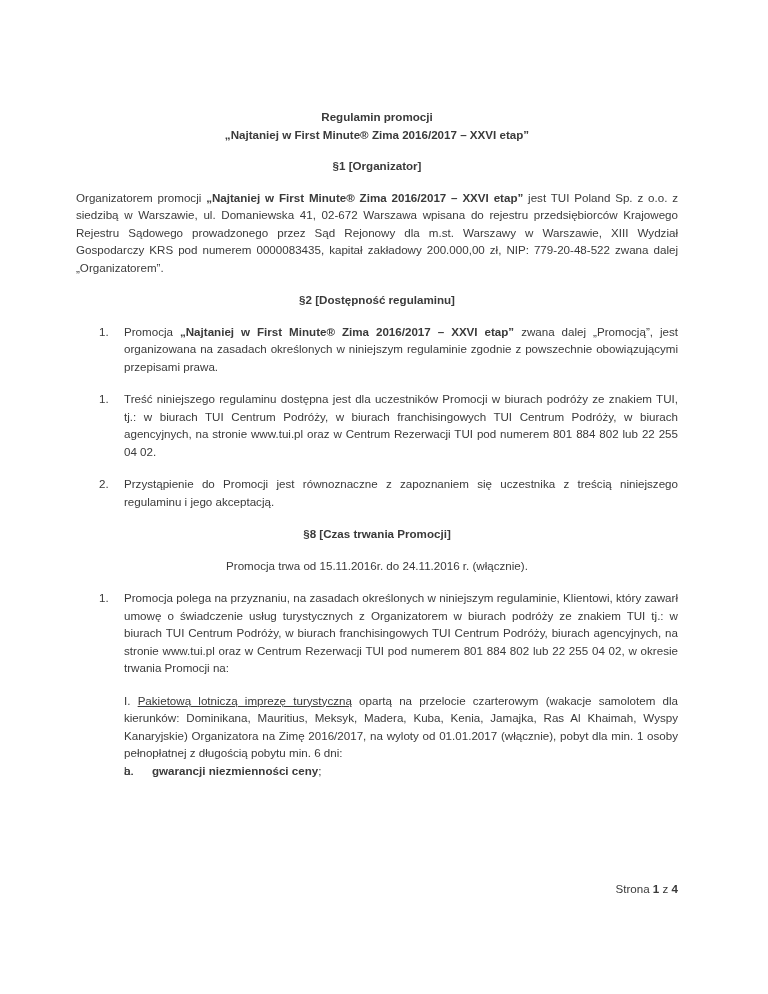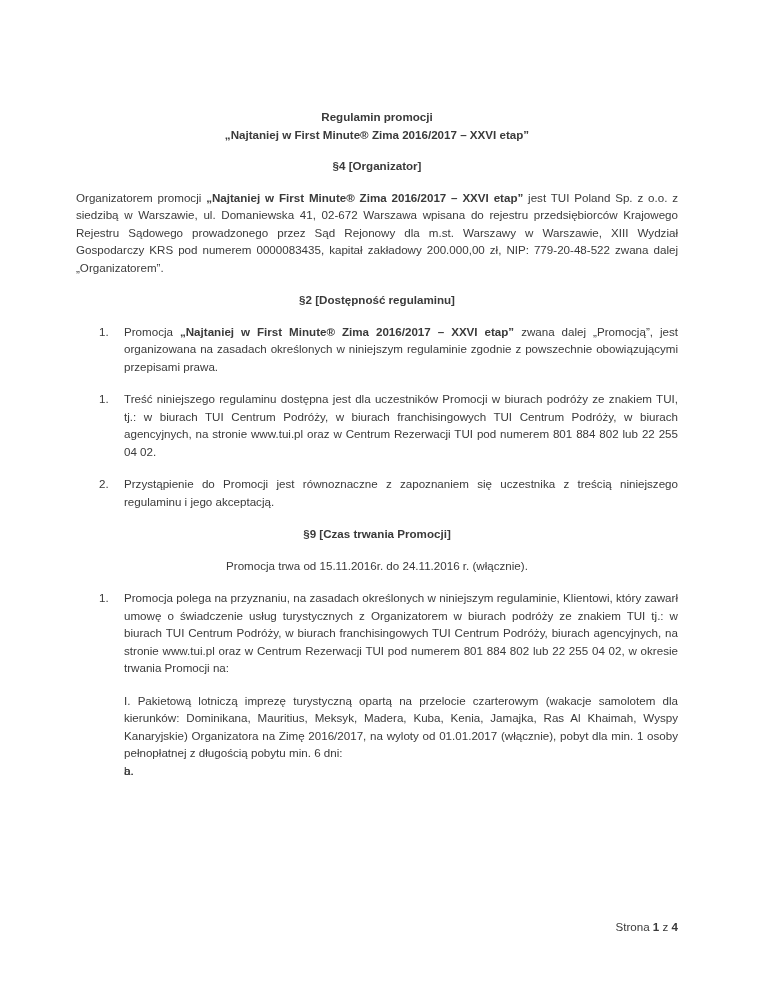--- a/index.html
+++ b/index.html
@@ -61,76 +61,77 @@
     top: 0;
   }
   .litext {
     text-align: justify;
   }
   .subpara {
     margin: 0 0 0 48px;
     text-align: justify;
   }
   .b { font-weight: bold; }
-  .u { }
+  .u { text-decoration: underline; }
   .footer {
     position: absolute;
     right: 76px;
-    top: 918px;
+    top: 880px;
     text-align: center;
   }
 </style>
 </head>
 <body>
 
 <div class="page">
 
   <div class="h title">
     <div>Regulamin promocji</div>
     <div>„Najtaniej w First Minute® Zima 2016/2017 – XXVI etap”</div>
   </div>
 
-  <div class="h">§4 [Organizator]</div>
+  <div class="h">§1 [Organizator]</div>
 
   <p class="para"><span>Organizatorem promocji </span><span class="b">„Najtaniej w First Minute® Zima 2016/2017 – XXVI etap”</span><span> jest TUI Poland Sp. z o.o. z siedzibą w Warszawie, ul. Domaniewska 41, 02-672 Warszawa wpisana do rejestru przedsiębiorców Krajowego Rejestru Sądowego prowadzonego przez Sąd Rejonowy dla m.st. Warszawy w Warszawie, XIII Wydział Gospodarczy KRS pod numerem 0000083435, kapitał zakładowy 200.000,00 zł, NIP: 779-20-48-522 zwana dalej „Organizatorem”.</span></p>
 
   <div class="h">§2 [Dostępność regulaminu]</div>
 
   <div class="li">
     <span class="marker">1.</span>
     <div class="litext"><span>Promocja </span><span class="b">„Najtaniej w First Minute® Zima 2016/2017 – XXVI etap”</span><span> zwana dalej „Promocją”, jest organizowana na zasadach określonych w niniejszym regulaminie zgodnie z powszechnie obowiązującymi przepisami prawa.</span></div>
   </div>
 
   <div class="li">
     <span class="marker">1.</span>
     <div class="litext"><span>Treść niniejszego regulaminu dostępna jest dla uczestników Promocji w biurach podróży ze znakiem TUI, tj.: w biurach TUI Centrum Podróży, w biurach franchisingowych TUI Centrum Podróży, w biurach agencyjnych, na stronie www.tui.pl oraz w Centrum Rezerwacji TUI pod numerem 801 884 802 lub 22 255 04 02.</span></div>
   </div>
 
   <div class="li">
     <span class="marker">2.</span>
     <div class="litext"><span>Przystąpienie do Promocji jest równoznaczne z zapoznaniem się uczestnika z treścią niniejszego regulaminu i jego akceptacją.</span></div>
   </div>
 
-  <div class="h">§9 [Czas trwania Promocji]</div>
+  <div class="h">§8 [Czas trwania Promocji]</div>
 
   <p class="center-para"><span>Promocja trwa od 15.11.2016r. do 24.11.2016 r. (włącznie).</span></p>
 
 
 
 
   <div class="li">
     <span class="marker">1.</span>
     <div class="litext"><span>Promocja polega na przyznaniu, na zasadach określonych w niniejszym regulaminie, Klientowi, który zawarł umowę o świadczenie usług turystycznych z Organizatorem w biurach podróży ze znakiem TUI tj.: w biurach TUI Centrum Podróży, w biurach franchisingowych TUI Centrum Podróży, biurach agencyjnych, na stronie www.tui.pl oraz w Centrum Rezerwacji TUI pod numerem 801 884 802 lub 22 255 04 02, w okresie trwania Promocji na:</span></div>
   </div>
 
   <p class="subpara"><span>I. </span><span class="u">Pakietową lotniczą imprezę turystyczną</span><span> opartą na przelocie czarterowym (wakacje samolotem dla kierunków: Dominikana,  Mauritius, Meksyk, Madera, Kuba, Kenia, Jamajka, Ras Al Khaimah, Wyspy Kanaryjskie) Organizatora na Zimę 2016/2017, na wyloty od 01.01.2017 (włącznie), pobyt dla min. 1 osoby pełnopłatnej z długością pobytu min. 6 dni:</span></p>
 
   <div class="li2">
     <span class="marker">a.</span>
   </div>
 
   <div class="li2">
     <span class="marker">b.</span>
+    <div class="litext"><span class="b">gwarancji niezmienności ceny</span><span>;</span></div>
   </div>
 
   <div class="footer"><span>Strona </span><span class="b">1</span><span> z </span><span class="b">4</span></div>
 
 </div>
 
 </body></html>

